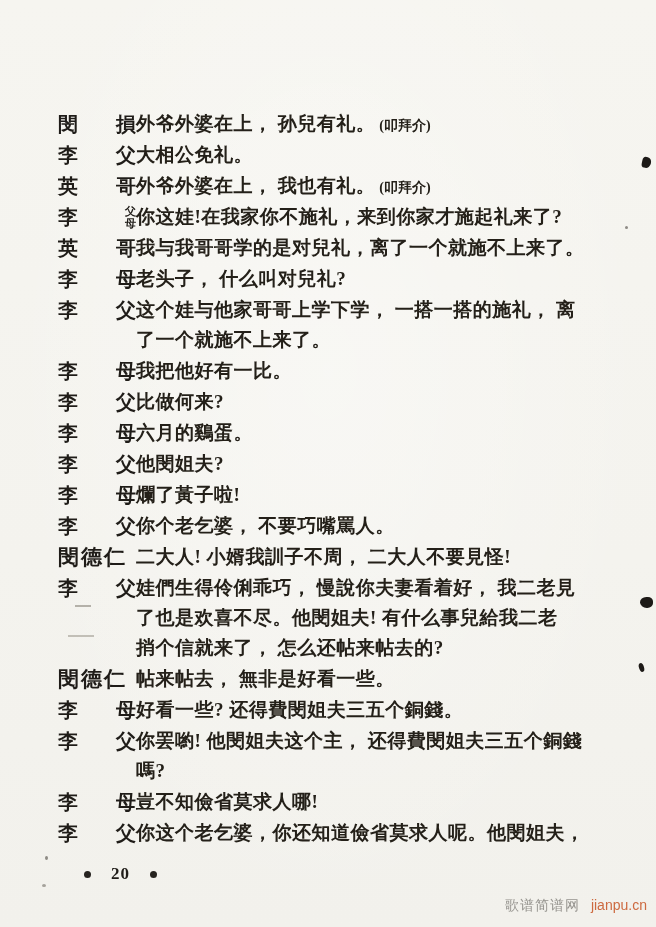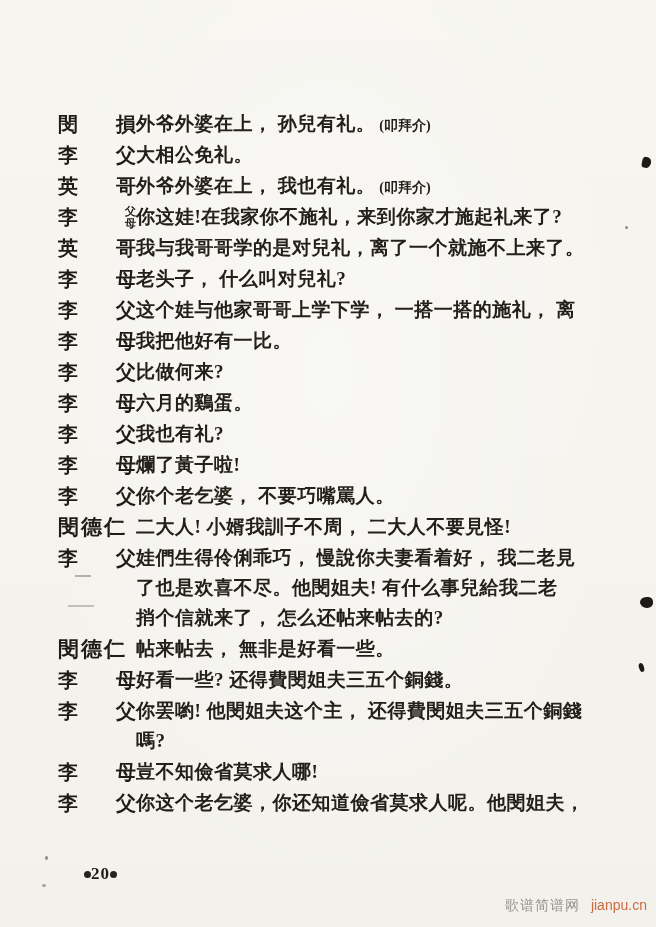--- a/index.html
+++ b/index.html
@@ -30,21 +30,21 @@
   .speaker.tight{justify-content:flex-start;letter-spacing:2px;font-size:21px;}
   .speaker .sp-stack{
     display:flex;flex-direction:column;align-items:center;
     font-size:11px;line-height:12px;font-weight:bold;
   }
   .dialogue{font-weight:bold;font-size:19px;color:#242019;}
   .line{height:30px;line-height:30px;white-space:nowrap;letter-spacing:.5px;}
   .note{font-size:14px;letter-spacing:0;margin-left:4px;}
   .footer{
     position:absolute;left:84px;top:864px;
-    display:flex;align-items:center;gap:0;
+    display:flex;align-items:center;gap:20px;
   }
   .dot{width:7px;height:7px;border-radius:50%;background:#26231f;display:inline-block;}
   .pageno{font-size:17px;font-weight:bold;letter-spacing:1px;color:#1f1c18;}
   .watermark{
     position:absolute;left:505px;top:897px;
     font-size:14px;letter-spacing:1px;
     font-family:"Liberation Sans","DejaVu Sans",sans-serif;
   }
   .wm-name{color:#95938e;}
   .wm-url{color:#cd6a40;margin-left:6px;letter-spacing:0;}
@@ -124,20 +124,21 @@
           <div class="line">老头子， 什么叫对兒礼?</div>
         </div>
       </div>
       <div class="turn">
         <div class="speaker">
           <span>李</span>
           <span>父</span>
         </div>
         <div class="dialogue">
           <div class="line">这个娃与他家哥哥上学下学， 一搭一搭的施礼， 离</div>
+          <div class="line">了一个就施不上来了。</div>
         </div>
       </div>
       <div class="turn">
         <div class="speaker">
           <span>李</span>
           <span>母</span>
         </div>
         <div class="dialogue">
           <div class="line">我把他好有一比。</div>
         </div>
@@ -159,21 +160,21 @@
         <div class="dialogue">
           <div class="line">六月的鷄蛋。</div>
         </div>
       </div>
       <div class="turn">
         <div class="speaker">
           <span>李</span>
           <span>父</span>
         </div>
         <div class="dialogue">
-          <div class="line">我也有礼?</div>
+          <div class="line">他閔姐夫?</div>
         </div>
       </div>
       <div class="turn">
         <div class="speaker">
           <span>李</span>
           <span>母</span>
         </div>
         <div class="dialogue">
           <div class="line">爛了黃子啦!</div>
         </div>

